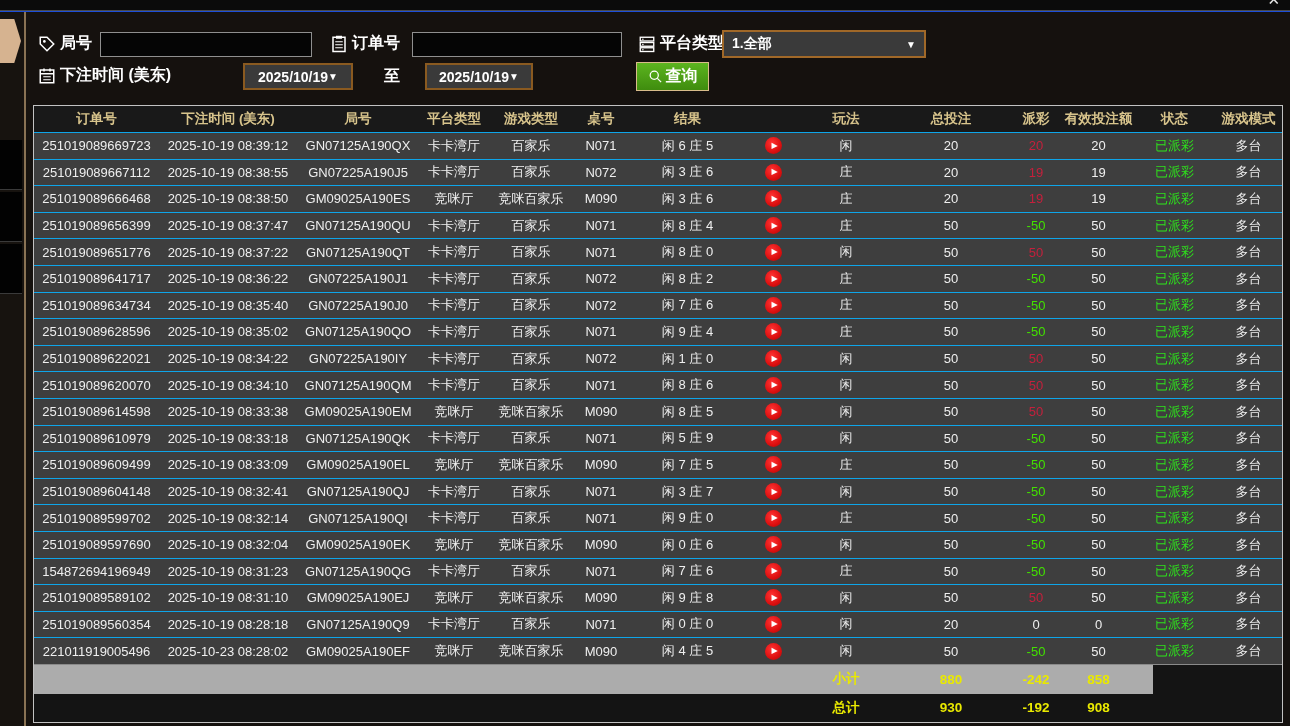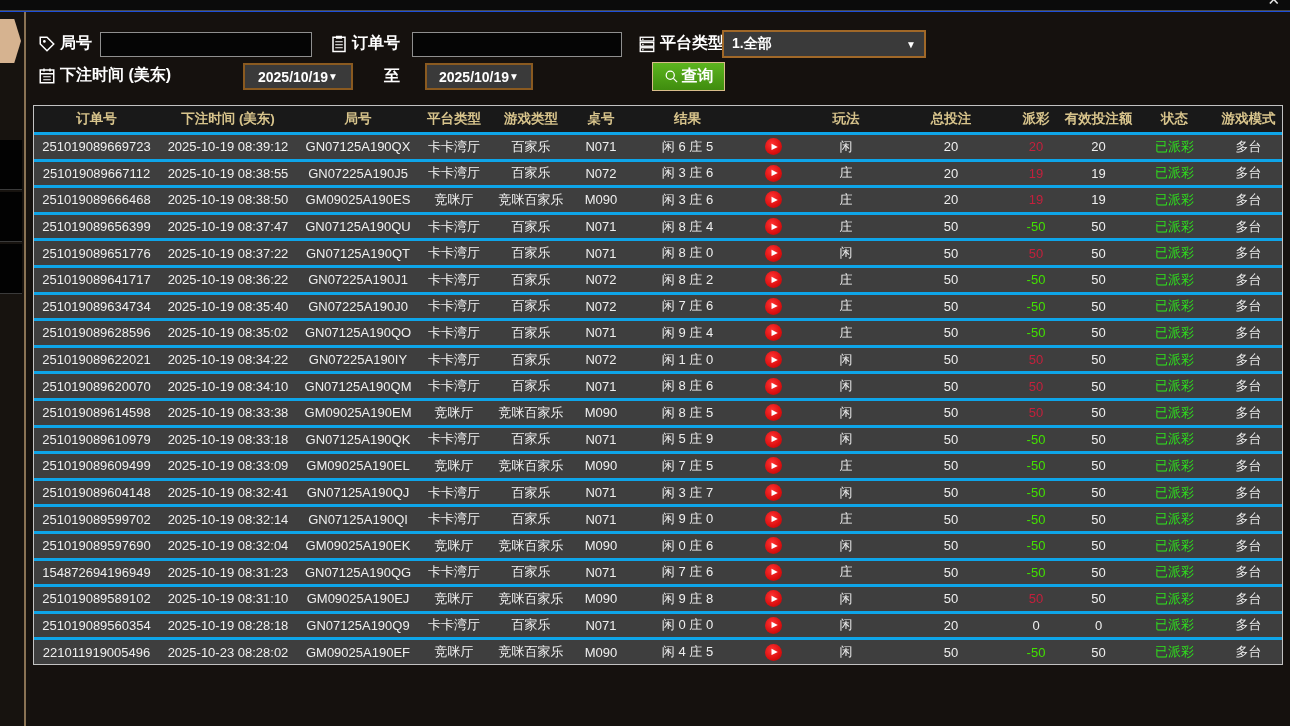--- a/index.html
+++ b/index.html
@@ -48,21 +48,21 @@
 
   
   .btable { position:absolute; left:3px; top:93px; width:1250px;
             border:1px solid #c2c2c2; background:#3e3e3e; }
   .trow { display:grid; width:100%;
           grid-template-columns:125px 138px 122px 70px 84px 56px 117px 55px 90px 120px 50px 75px 77px 71px; }
   .trow .cell { display:flex; align-items:center; justify-content:center;
                 font-size:13px; color:#efefef; white-space:nowrap; overflow:hidden; }
   .thead { height:26px; background:#191919; }
   .thead .cell { color:#d8c48c; font-weight:bold; font-size:13.5px; }
-  .drow { height:26.6px; border-top:3px solid #0ea5e9; background:#3e3e3e; }
+  .drow { height:26.6px; border-top:1px solid #0ea5e9; background:#3e3e3e; }
   .cell.pos  { color:#c4203c; }
   .cell.neg  { color:#42e000; }
   .cell.zero { color:#efefef; }
   .cell.status { color:#2ee01c; }
   .playbtn { width:17px; height:17px; border-radius:50%;
              background:radial-gradient(circle at 40% 35%, #f33 0%, #dc0f0f 60%, #a80808 100%);
              display:flex; align-items:center; justify-content:center; cursor:pointer;
              color:#fff; font-size:8px; line-height:1; padding-left:2px; }
   .frow-sub { height:30px; border-top:1px solid #8a8a8a;
               background:linear-gradient(to right,#acacac 0,#acacac 1119px,#141414 1119px); }
@@ -142,21 +142,21 @@
       </div>
       <div class="date-box" style="position:absolute; left:205px; top:3px; width:110px;">
         <span>2025/10/19</span>
         <span class="arrow">▼</span>
       </div>
       <span class="filter-label" style="position:absolute; left:346px; top:6px;">至</span>
       <div class="date-box" style="position:absolute; left:387px; top:3px; width:108px;">
         <span>2025/10/19</span>
         <span class="arrow">▼</span>
       </div>
-      <button class="search-btn" style="position:absolute; left:614px; top:2px;">
+      <button class="search-btn" style="position:absolute; left:598px; top:2px;">
         <svg viewBox="0 0 24 24">
             <circle cx="10" cy="10" r="6.5" fill="none" stroke="#fff" stroke-width="2"></circle>
             <path d="M15 15l6 6" stroke="#fff" stroke-width="2"></path>
           </svg>
         <span>查询</span>
       </button>
     </div>
 
     <div class="btable">
       <div class="trow thead">
@@ -549,16 +549,28 @@
       <span class="playbtn">▶</span>
     </div>
     <div class="cell">闲</div>
     <div class="cell">50</div>
     <div class="cell neg">-50</div>
     <div class="cell">50</div>
     <div class="cell status">已派彩</div>
     <div class="cell">多台</div>
   </div>
 </div>
+      <div class="trow frow-sub">
+        <div class="cell" style="grid-column:9;">小计</div>
+        <div class="cell" style="grid-column:10;">880</div>
+        <div class="cell" style="grid-column:11;">-242</div>
+        <div class="cell" style="grid-column:12;">858</div>
+      </div>
+      <div class="trow frow-total">
+        <div class="cell" style="grid-column:9;">总计</div>
+        <div class="cell" style="grid-column:10;">930</div>
+        <div class="cell" style="grid-column:11;">-192</div>
+        <div class="cell" style="grid-column:12;">908</div>
+      </div>
     </div>
 
   </div>
 </div>
 
 </body></html>

